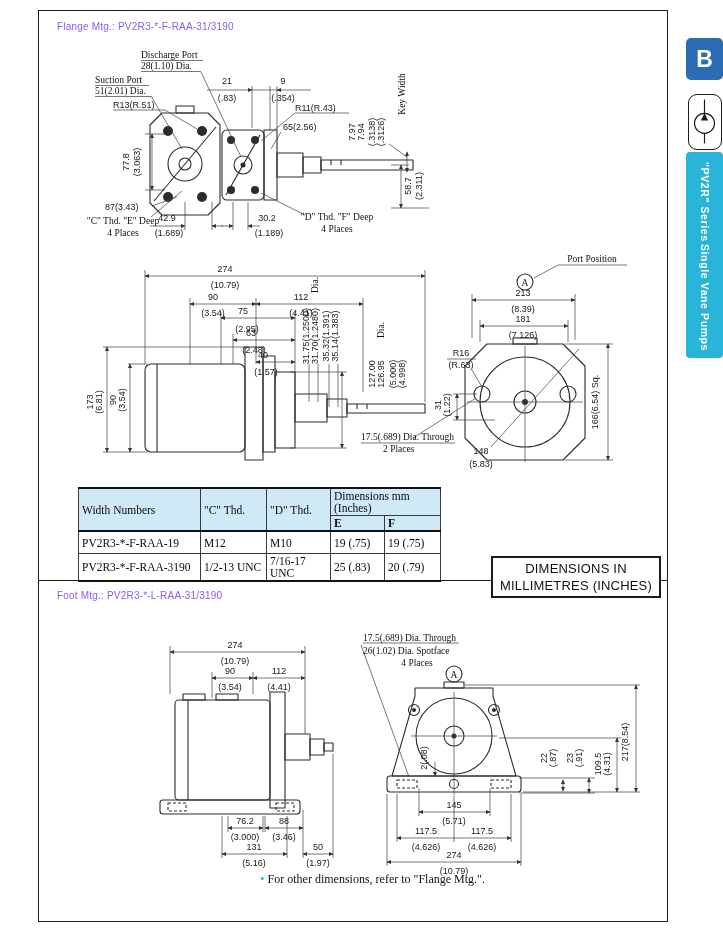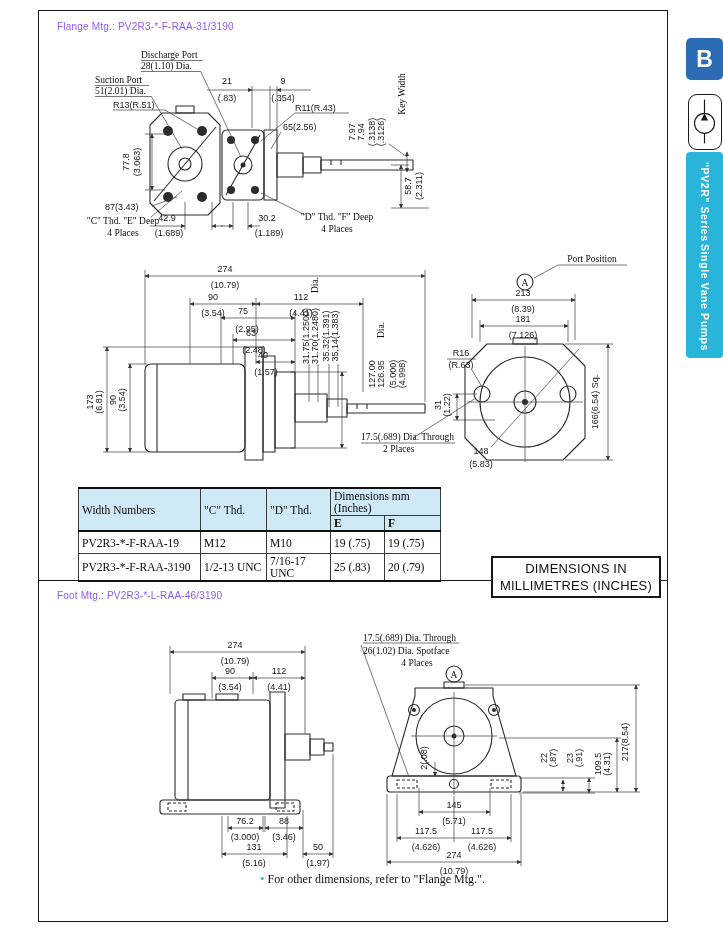--- a/index.html
+++ b/index.html
@@ -47,21 +47,21 @@
   .footnote .blt{color:#29b5da;font-size:13px;margin-right:3px;}
 </style>
 </head>
 <body>
 
 <div class="page">
   <div class="frame"></div>
   <div class="divider"></div>
 
   <div class="sec-title t1">Flange Mtg.: PV2R3-*-F-RAA-31/3190</div>
-  <div class="sec-title t2">Foot Mtg.: PV2R3-*-L-RAA-46/3190</div>
+  <div class="sec-title t2">Foot Mtg.: PV2R3-*-L-RAA-31/3190</div>
 
   <svg class="draw" style="left:55px;top:50px" width="405" height="202" viewBox="0 0 405 202">
     <defs>
         <marker id="ar1" viewBox="0 0 10 10" refX="8" refY="5" markerWidth="8" markerHeight="8" orient="auto-start-reverse">
           <path d="M0,1L9,5L0,9Z" fill="#333"></path>
         </marker>
       </defs>
     <g class="ln">
       <path d="M107,63 H153 L165,75 V153 L153,165 H107 L95,153 V75 Z"></path>
       <rect x="121" y="56" width="18" height="7"></rect>

